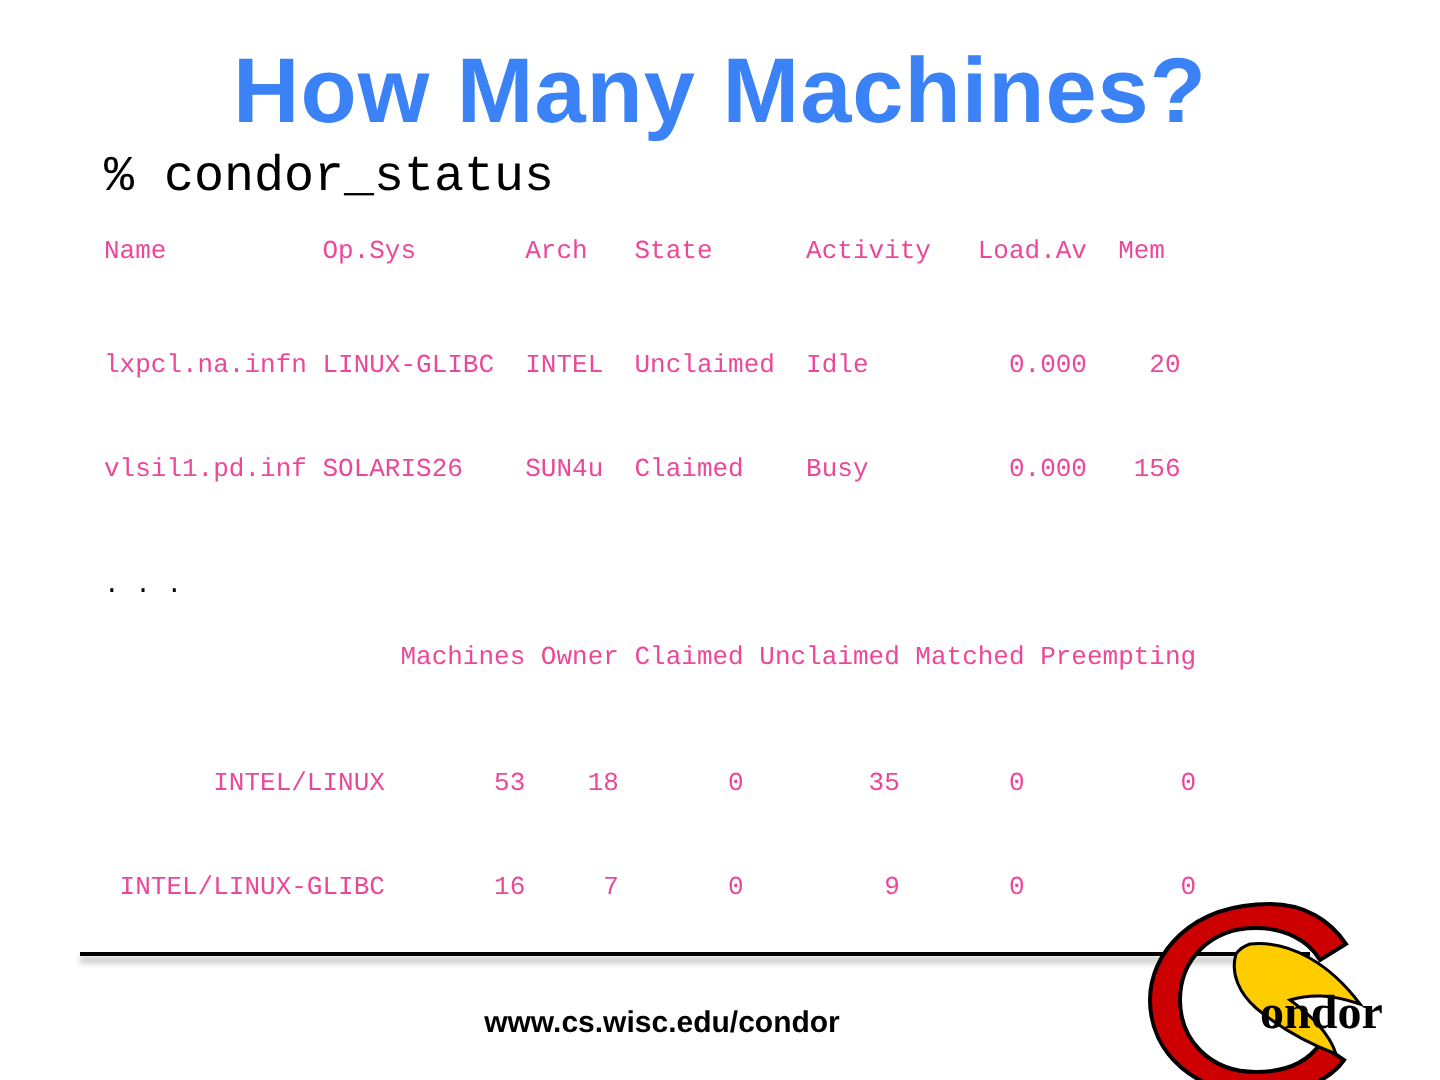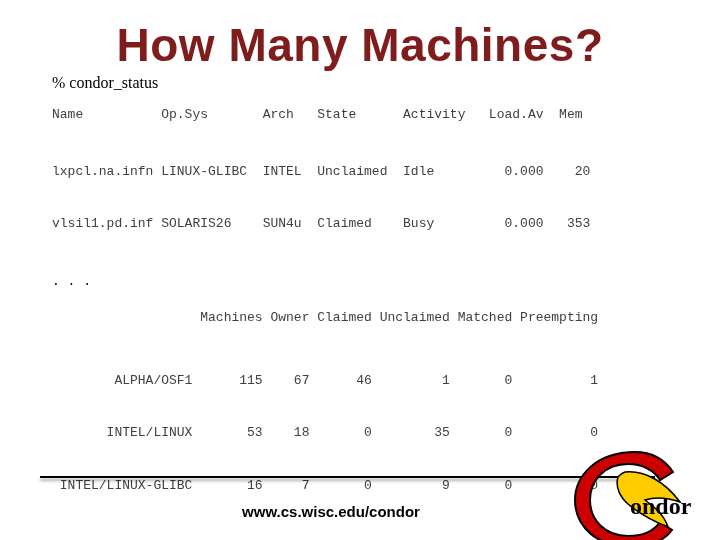--- a/index.html
+++ b/index.html
@@ -14,39 +14,39 @@
   }
   .slide {
     position: relative;
     width: 720px;
     height: 540px;
     box-sizing: border-box;
   }
   .title {
     font-family: "Comic Sans MS", "Comic Sans", cursive, sans-serif;
     font-weight: bold;
-    color: #7f1d1d;
+    color: #3b82f6;
     font-size: 46px;
     text-align: center;
     margin: 18px 40px 0 40px;
     letter-spacing: 0.5px;
   }
   .subtitle {
-    font-family: Liberation Serif, serif;
-    font-size: 16px;
+    font-family: Liberation Mono, monospace;
+    font-size: 25px;
     color: #000;
     margin: 2px 0 14px 52px;
   }
   .mono {
     font-family: "Courier New", Courier, monospace;
     font-size: 13px;
     line-height: 1.35;
     white-space: pre;
     margin-left: 52px;
-    color: #404040;
+    color: #ec4899;
   }
   .hostblock {
     margin-top: 4px;
   }
   .ellipsis {
     font-family: "Courier New", Courier, monospace;
     font-size: 13px;
     margin: 6px 0 2px 52px;
   }
   .summary-header {
@@ -95,29 +95,28 @@
 <div class="slide">
 
   <div class="title">How Many Machines?</div>
 
   <div class="subtitle">% condor_status</div>
 
   <div class="mono">Name          Op.Sys       Arch   State      Activity   Load.Av  Mem</div>
 
   <div class="mono hostblock">
     <div>lxpcl.na.infn LINUX-GLIBC  INTEL  Unclaimed  Idle         0.000    20</div>
-    <div>vlsil1.pd.inf SOLARIS26    SUN4u  Claimed    Busy         0.000   353</div>
+    <div>vlsil1.pd.inf SOLARIS26    SUN4u  Claimed    Busy         0.000   156</div>
   </div>
 
   <div class="ellipsis">. . .</div>
 
   <div class="mono summary-header">                   Machines Owner Claimed Unclaimed Matched Preempting</div>
 
   <div class="mono summary-rows">
-    <div>        ALPHA/OSF1      115    67      46         1       0          1</div>
     <div>       INTEL/LINUX       53    18       0        35       0          0</div>
     <div> INTEL/LINUX-GLIBC       16     7       0         9       0          0</div>
     
     
     
     
   </div>
 
   <div class="divider"></div>
 

